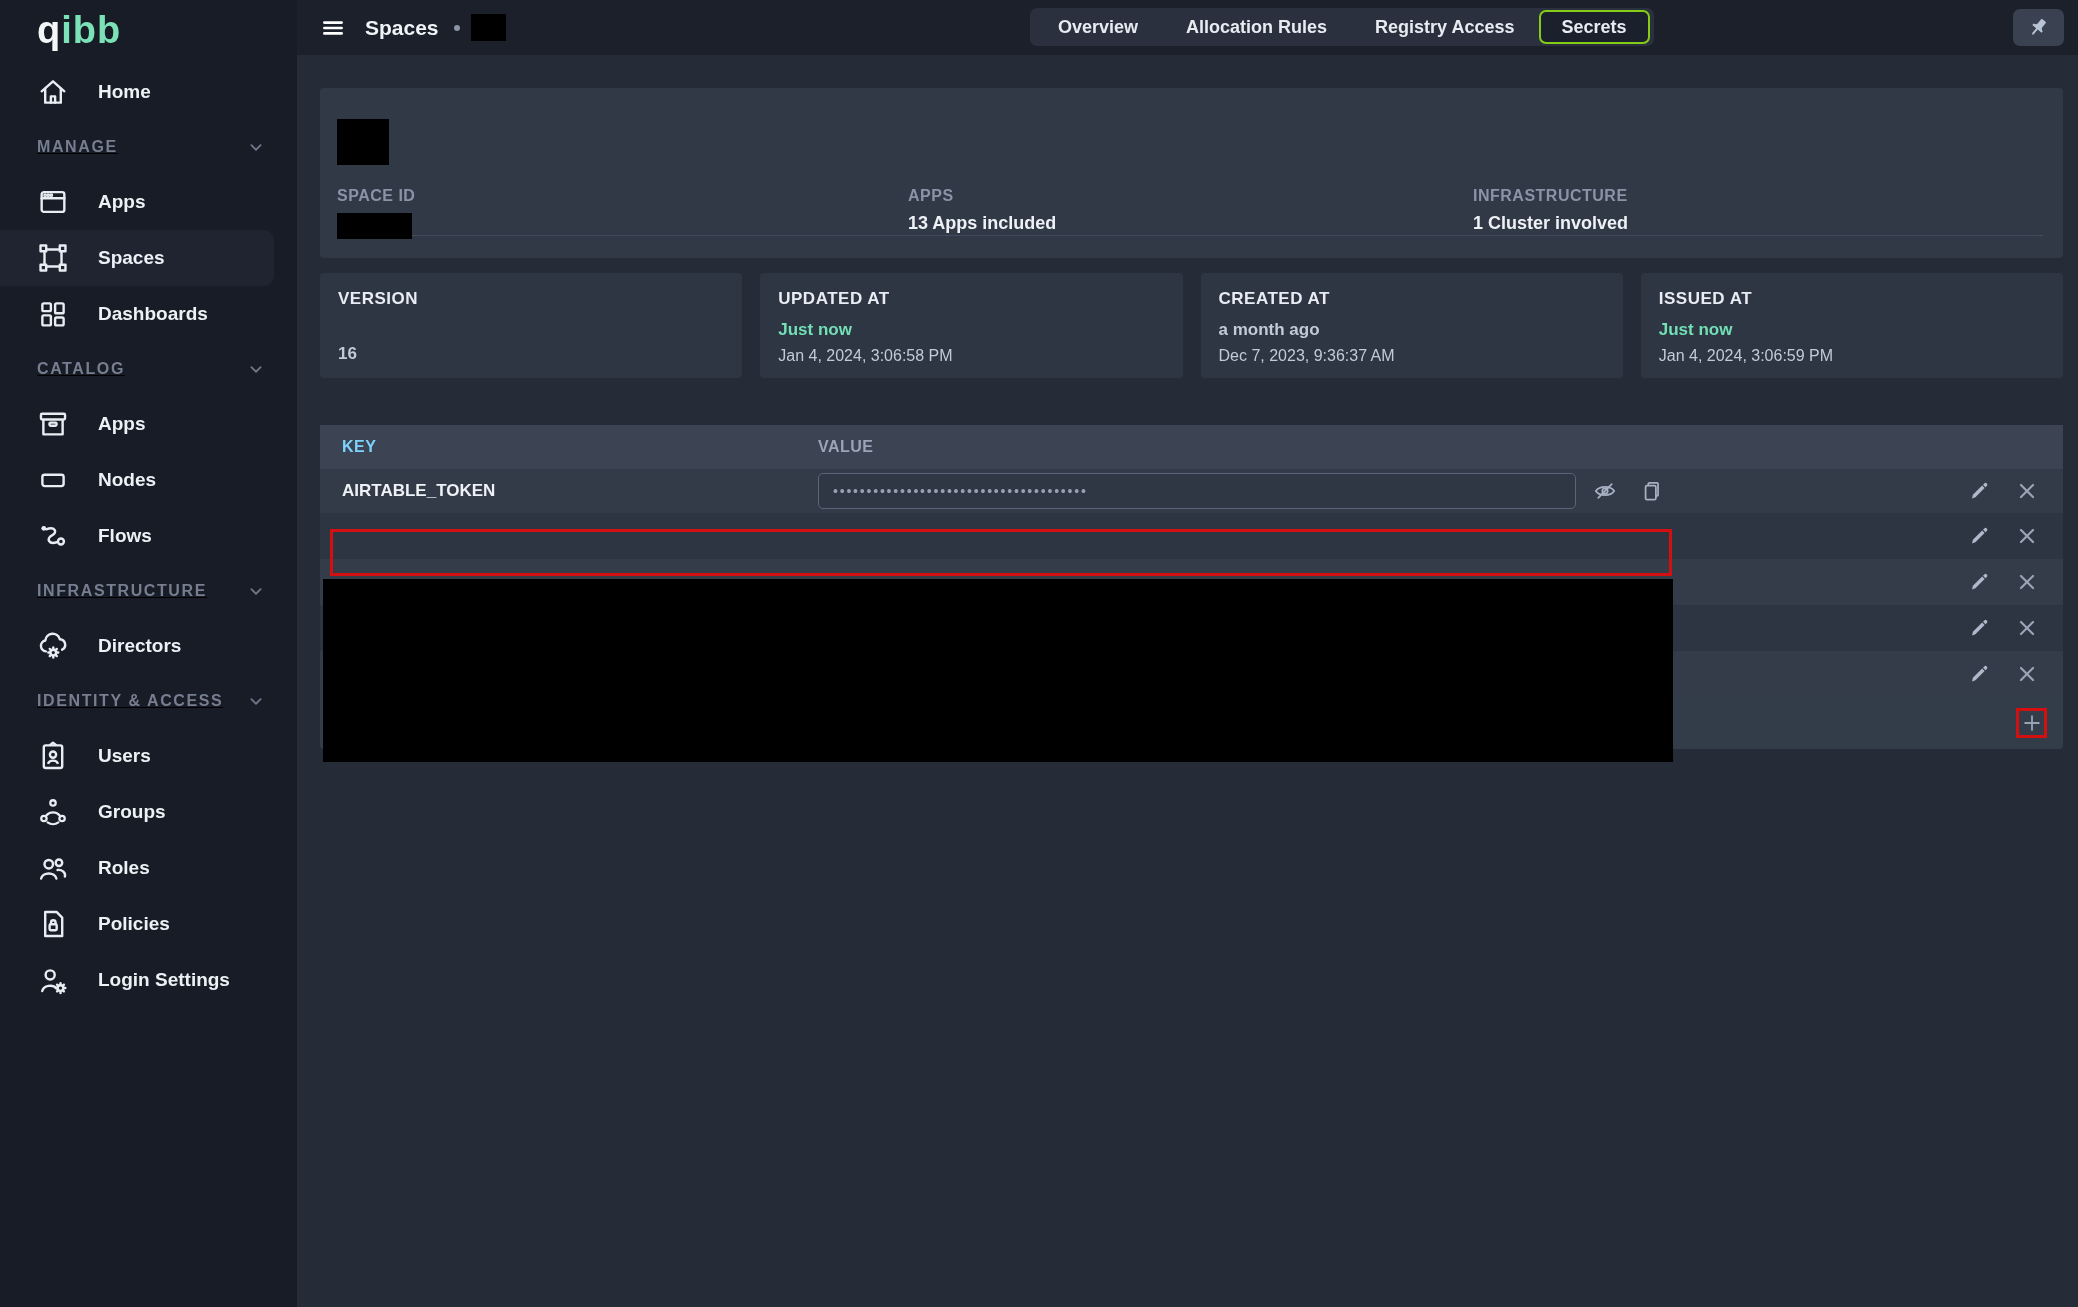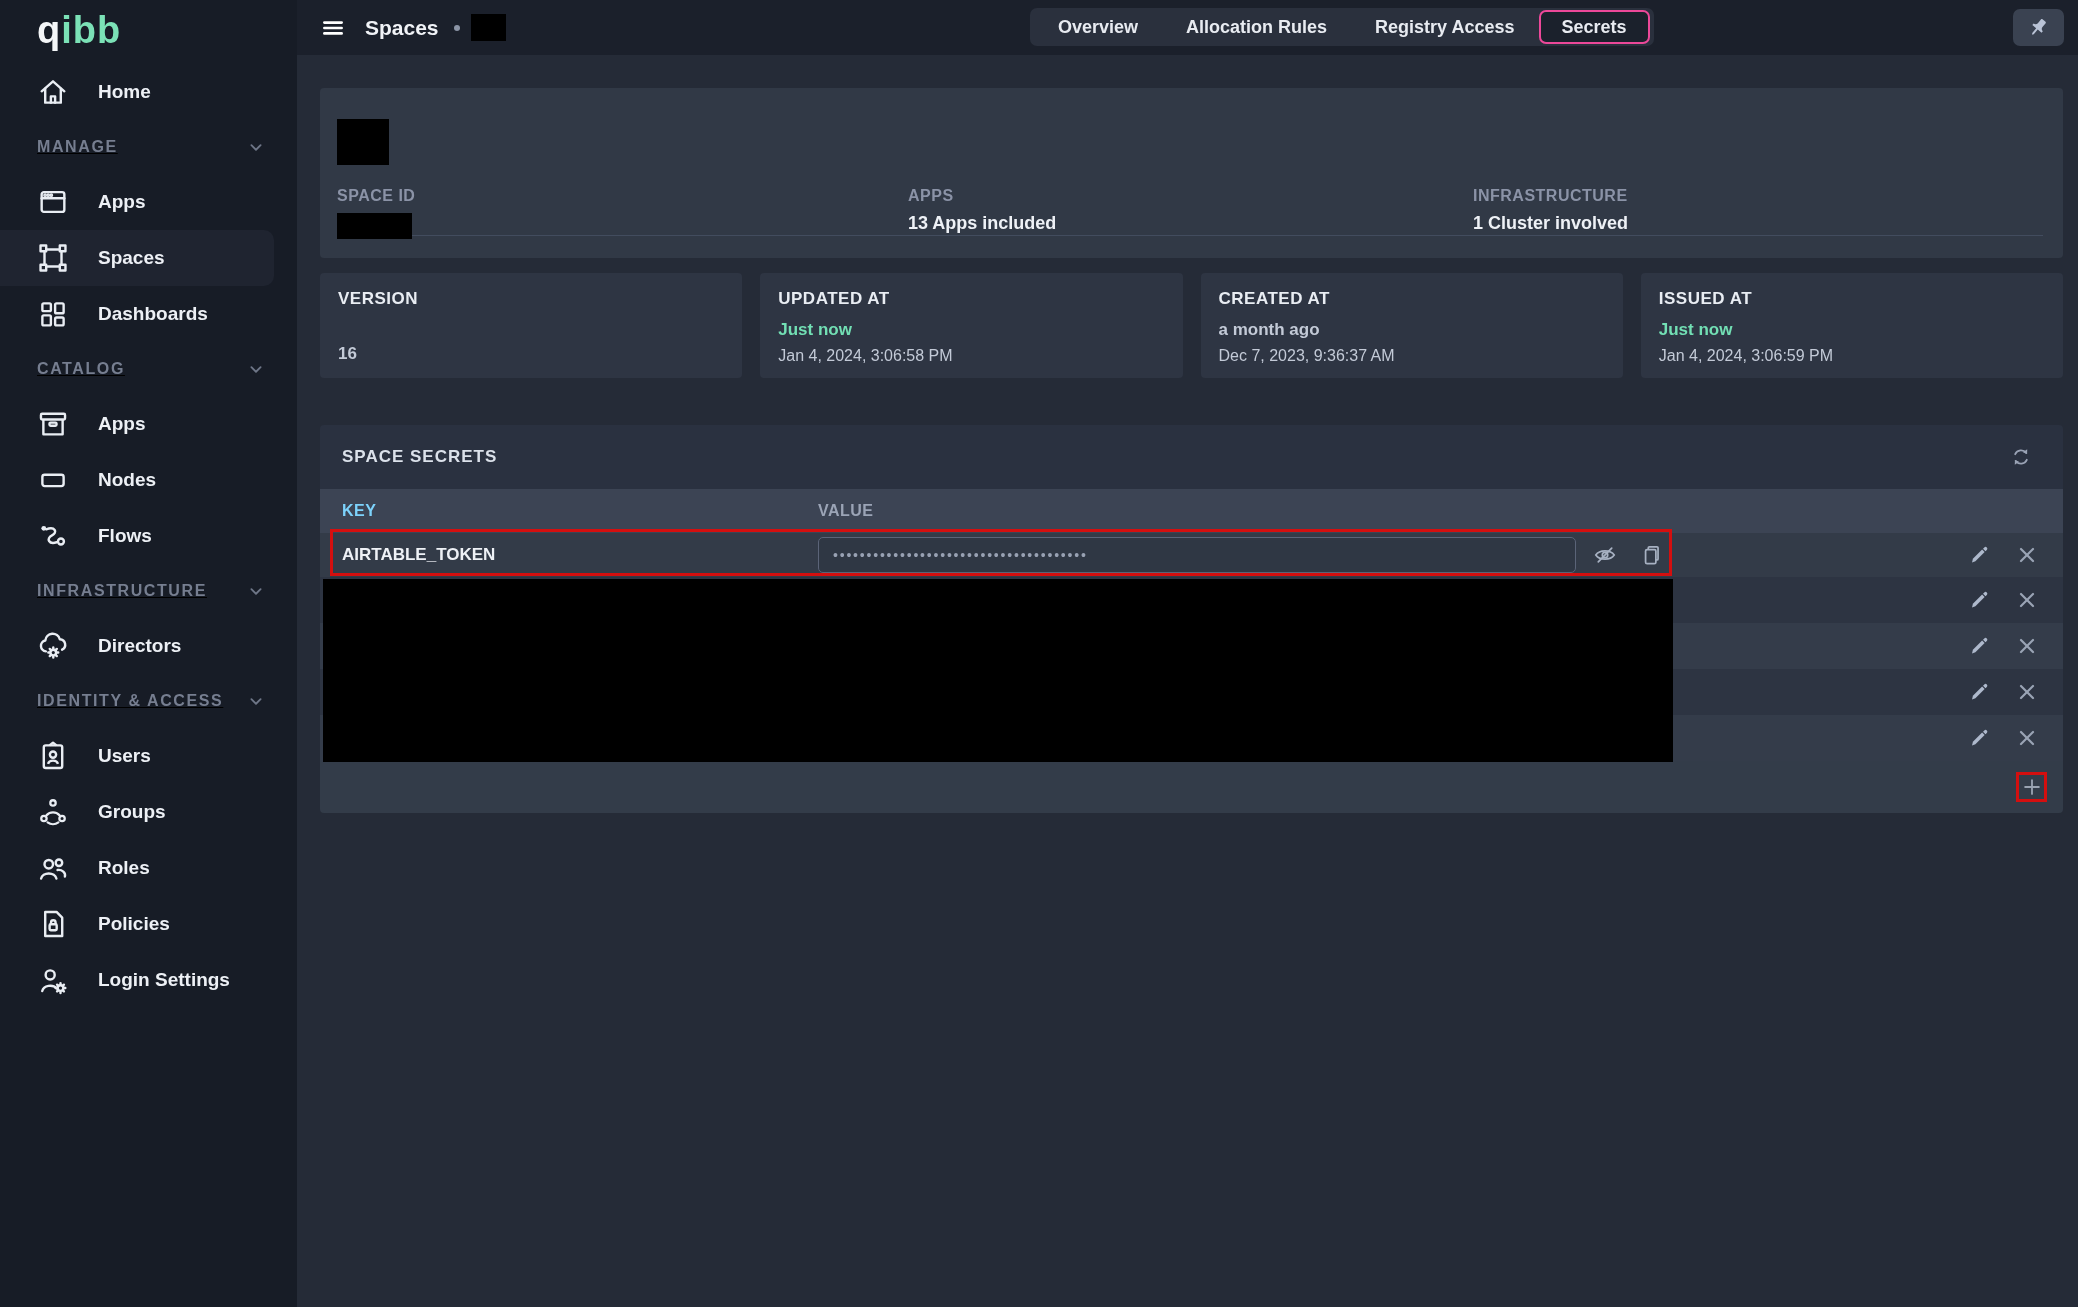--- a/index.html
+++ b/index.html
@@ -35,21 +35,21 @@
 
   
   .main{flex:1;position:relative;background:#252b37;}
   .topbar{position:absolute;top:0;left:0;right:0;height:55px;background:#1b202b;display:flex;align-items:center;padding-left:23px;box-sizing:border-box;}
   .hamburger{display:flex;cursor:pointer;}
   .topbar-title{margin-left:19px;color:#f1f3f7;font-size:21px;font-weight:700;}
   .crumb-dot{width:6px;height:6px;border-radius:50%;background:#8b94a6;margin-left:15px;}
   .crumb-redacted{width:35px;height:27px;background:#000;margin-left:11px;}
   .tabbar{position:absolute;left:733px;top:8px;height:38px;background:#2a303d;border-radius:7px;display:flex;align-items:center;padding:0 4px;}
   .tab{padding:0 24px;color:#e8ebf1;font-size:18px;font-weight:700;line-height:38px;cursor:pointer;white-space:nowrap;}
-  .tab.active{background:#1b212c;border:2px solid #ec4899;border-radius:7px;line-height:30px;height:34px;box-sizing:border-box;padding:0 21px;}
+  .tab.active{background:#1b212c;border:2px solid #84cc16;border-radius:7px;line-height:30px;height:34px;box-sizing:border-box;padding:0 21px;}
   .pin-button{position:absolute;right:14px;top:9px;width:51px;height:37px;background:#3a4251;border-radius:7px;display:flex;align-items:center;justify-content:center;cursor:pointer;}
 
   .content{position:absolute;left:23px;top:88px;width:1743px;}
 
   
   .info-card{height:170px;background:#313946;border-radius:4px;position:relative;}
   .space-logo-redacted{position:absolute;left:17px;top:31px;width:52px;height:46px;background:#000;}
   .info-divider{position:absolute;left:20px;right:20px;top:147px;border-top:1px solid #424c5e;}
   .info-cols{position:absolute;top:99px;left:17px;right:28px;display:grid;grid-template-columns:571px 565px auto;}
   .info-label{color:#8b93a7;font-size:16px;font-weight:700;letter-spacing:.5px;}
@@ -361,31 +361,20 @@
           <div class="stat-ts">Dec 7, 2023, 9:36:37 AM</div>
         </div>
         <div class="stat-card">
           <div class="stat-label">ISSUED AT</div>
           <div class="stat-rel mint">Just now</div>
           <div class="stat-ts">Jan 4, 2024, 3:06:59 PM</div>
         </div>
       </div>
 
       <div class="secrets-card">
-        <div class="secrets-header">
-          <span class="secrets-title">SPACE SECRETS</span>
-          <span class="refresh">
-            <svg width="24" height="24" viewBox="0 0 24 24" fill="none" stroke="#9aa3b5" stroke-width="1.8" stroke-linecap="round">
-                <path d="M6.2 9.2 a6.4 6.4 0 0 1 11 -1.2"></path>
-                <polygon points="18.2,4.2 18.1,9.1 13.9,7.2" fill="#9aa3b5" stroke="none"></polygon>
-                <path d="M17.8 14.8 a6.4 6.4 0 0 1 -11 1.2"></path>
-                <polygon points="5.8,19.8 5.9,14.9 10.1,16.8" fill="#9aa3b5" stroke="none"></polygon>
-              </svg>
-          </span>
-        </div>
 
         <div class="table-head">
           <span class="col-key">KEY</span>
           <span class="col-value">VALUE</span>
         </div>
 
         <div class="secret-row first">
           <span class="key-cell">AIRTABLE_TOKEN</span>
           <div class="value-input">••••••••••••••••••••••••••••••••••••••</div>
           <span class="icon-btn eye-btn">

